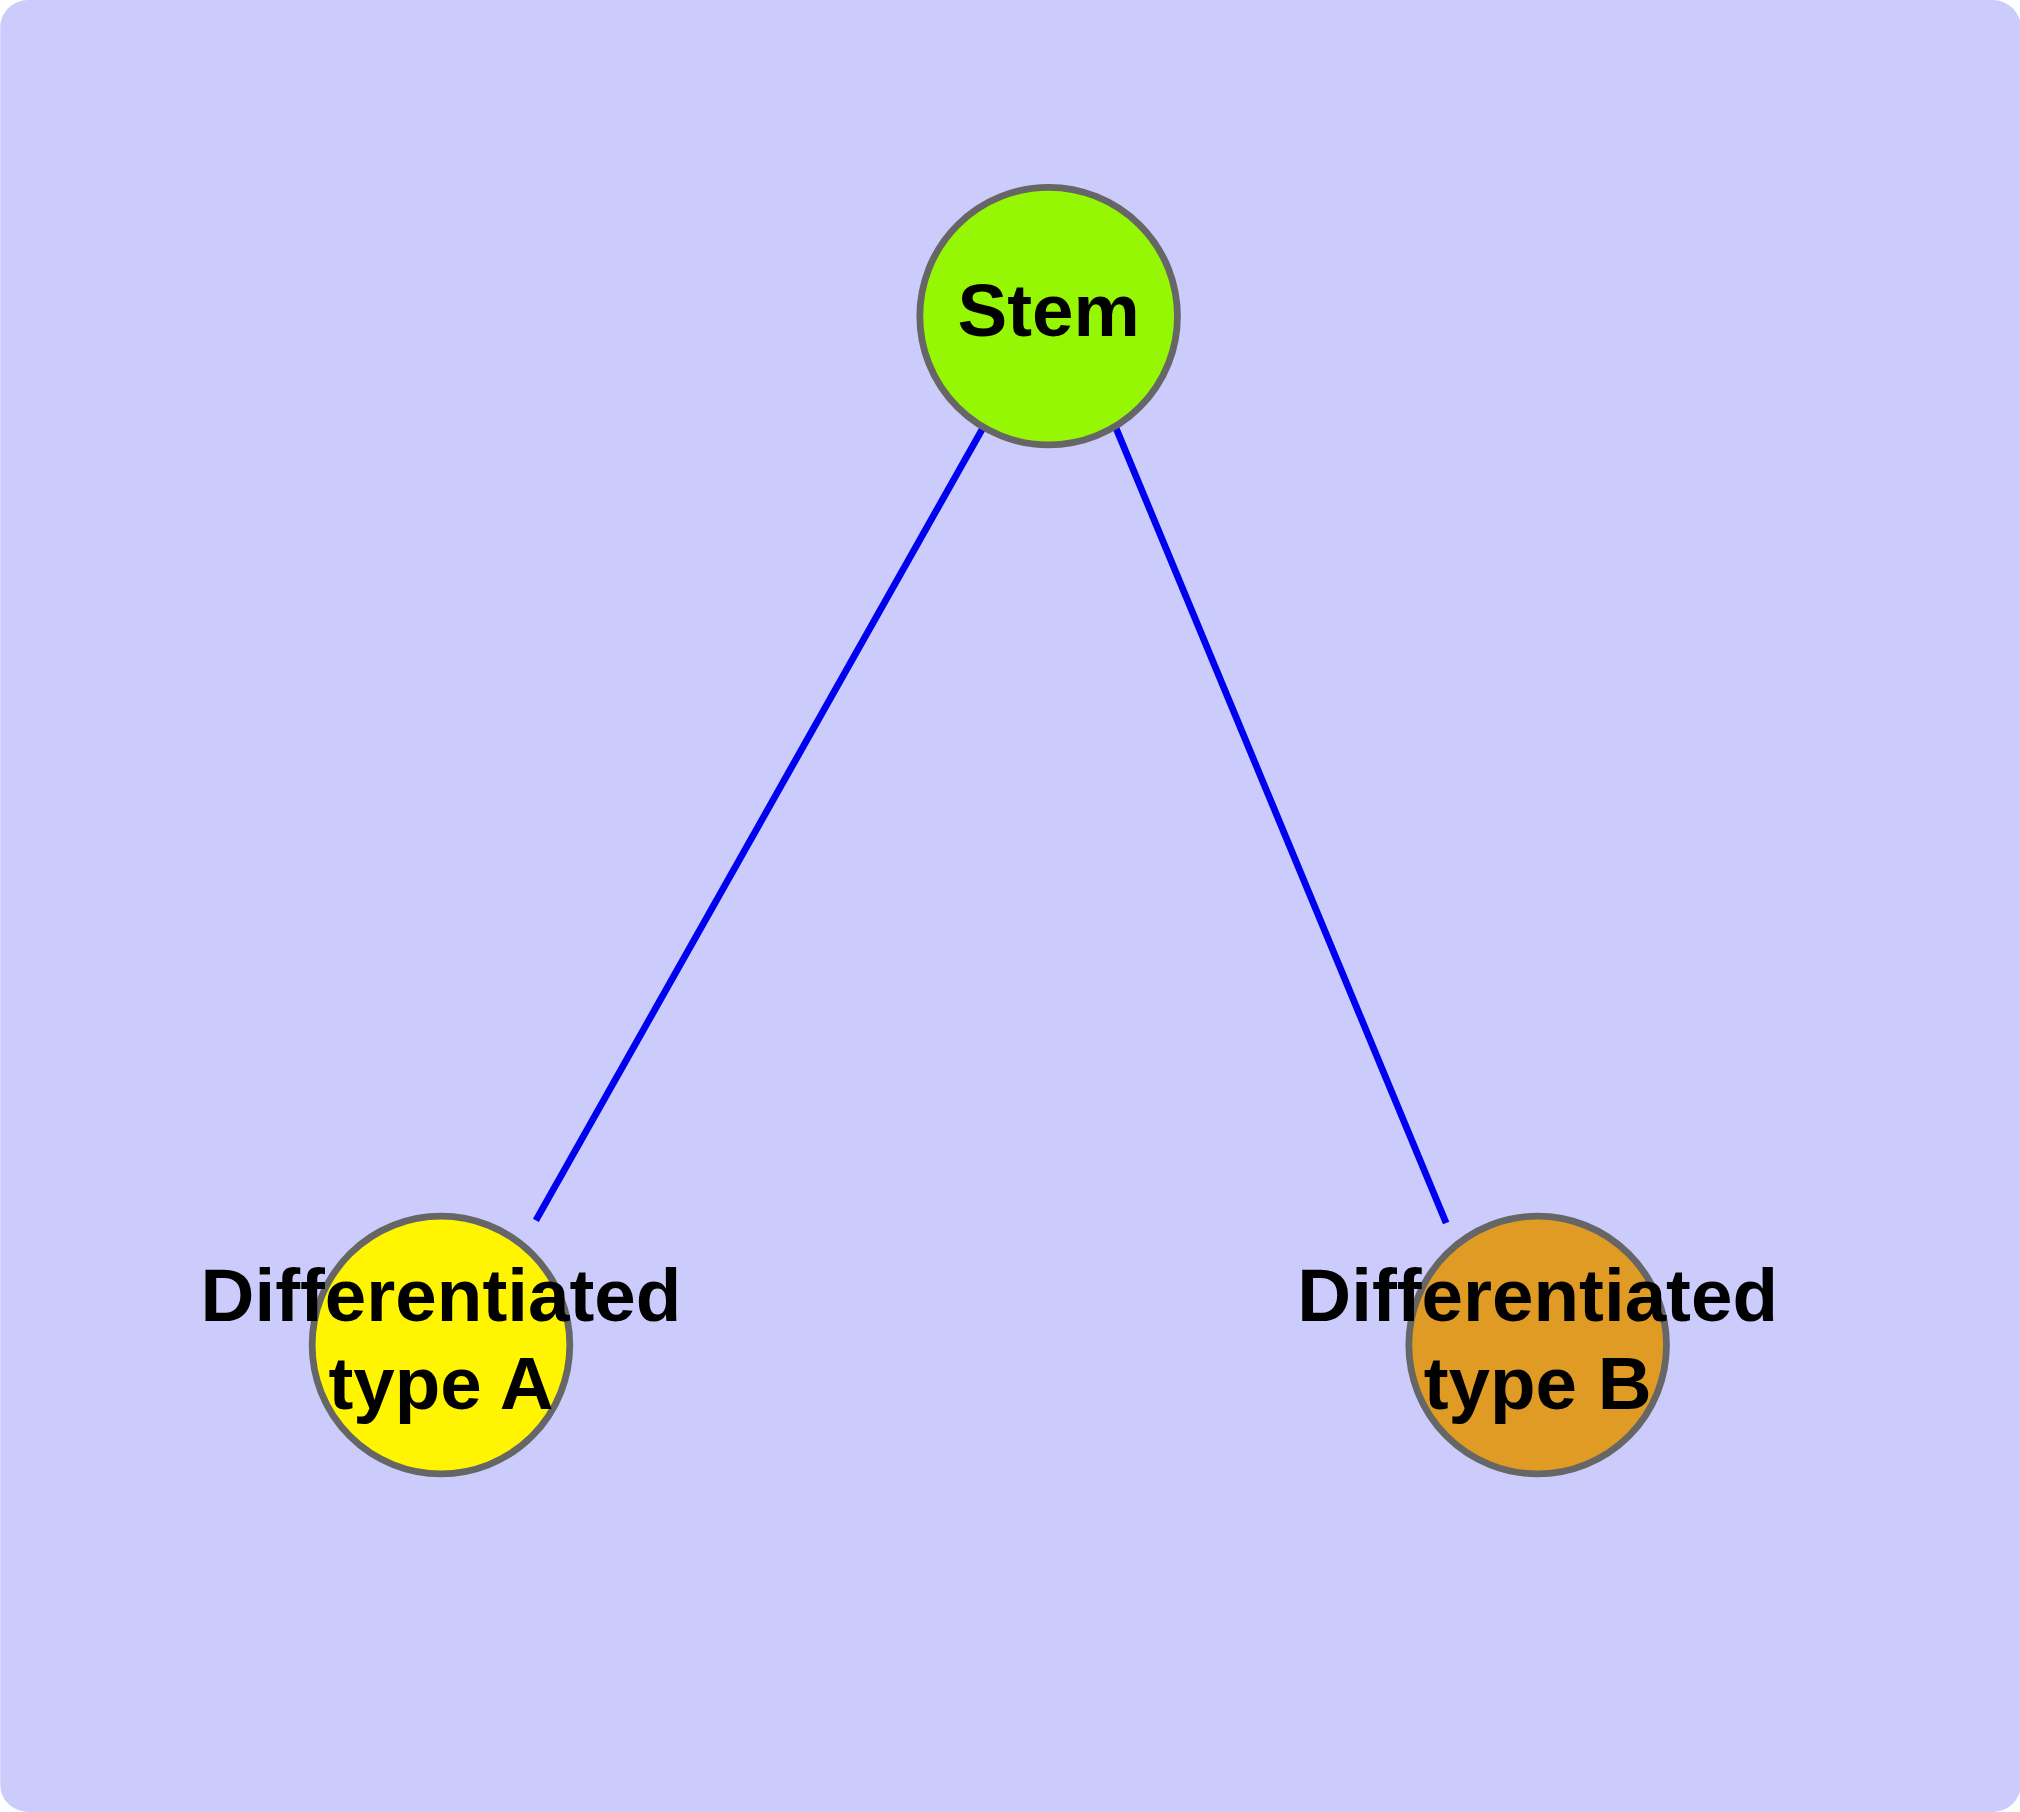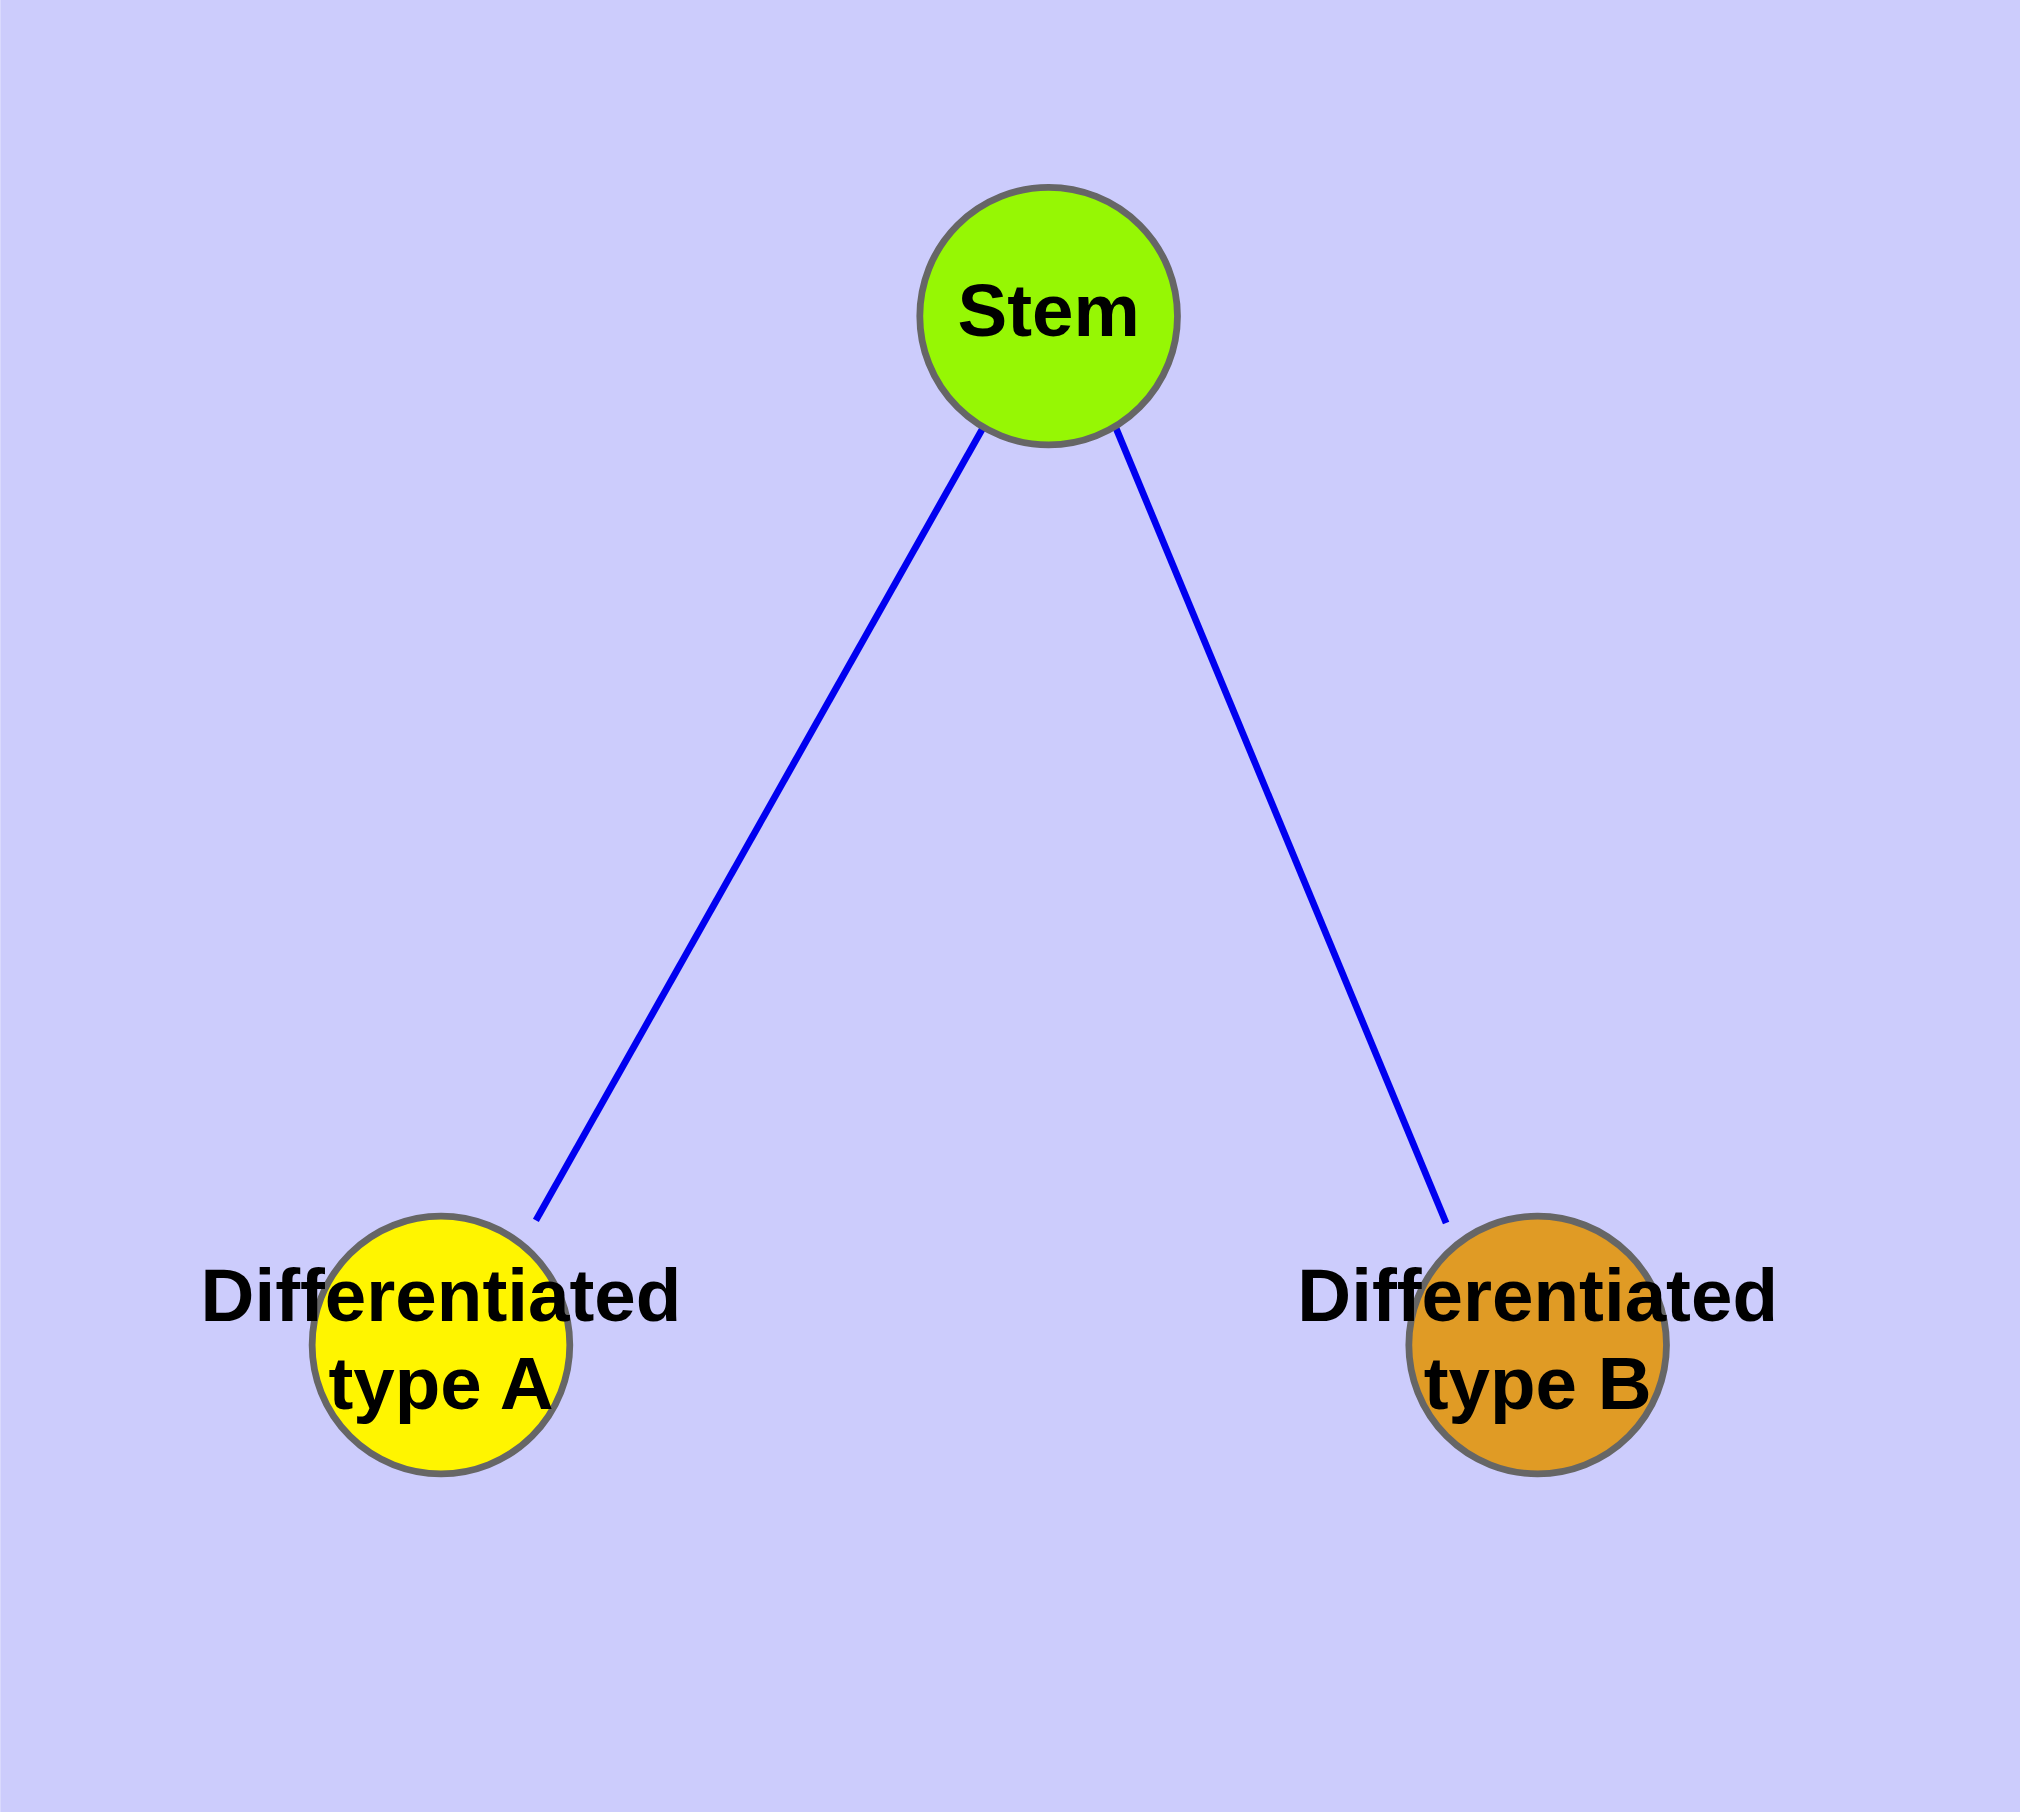--- a/index.html
+++ b/index.html
@@ -40,21 +40,21 @@
   .graph-edge {
     stroke: #0000f0;
     stroke-width: 8;
     stroke-linecap: butt;
     fill: none;
   }
 </style>
 </head>
 <body>
 
-<div id="canvas" style="width: 2021px; height: 1812px;">
+<div id="canvas" style="width: 2021px; height: 1812px; border-radius: 28px;">
   <svg id="graph-svg" viewBox="0 0 2384 2138" xmlns="http://www.w3.org/2000/svg">
 
     <rect id="bg-rect" x="0" y="0" width="2384" height="2138" fill="#ccccfc"></rect>
 
     <g id="edges-layer">
       <line id="edge-0" class="graph-edge" x1="1160" y1="504" x2="632" y2="1440" stroke="#0000f0" stroke-width="8"></line>
       <line id="edge-1" class="graph-edge" x1="1316" y1="504" x2="1706" y2="1443" stroke="#0000f0" stroke-width="8"></line>
     </g>
 
     <g id="nodes-layer">

